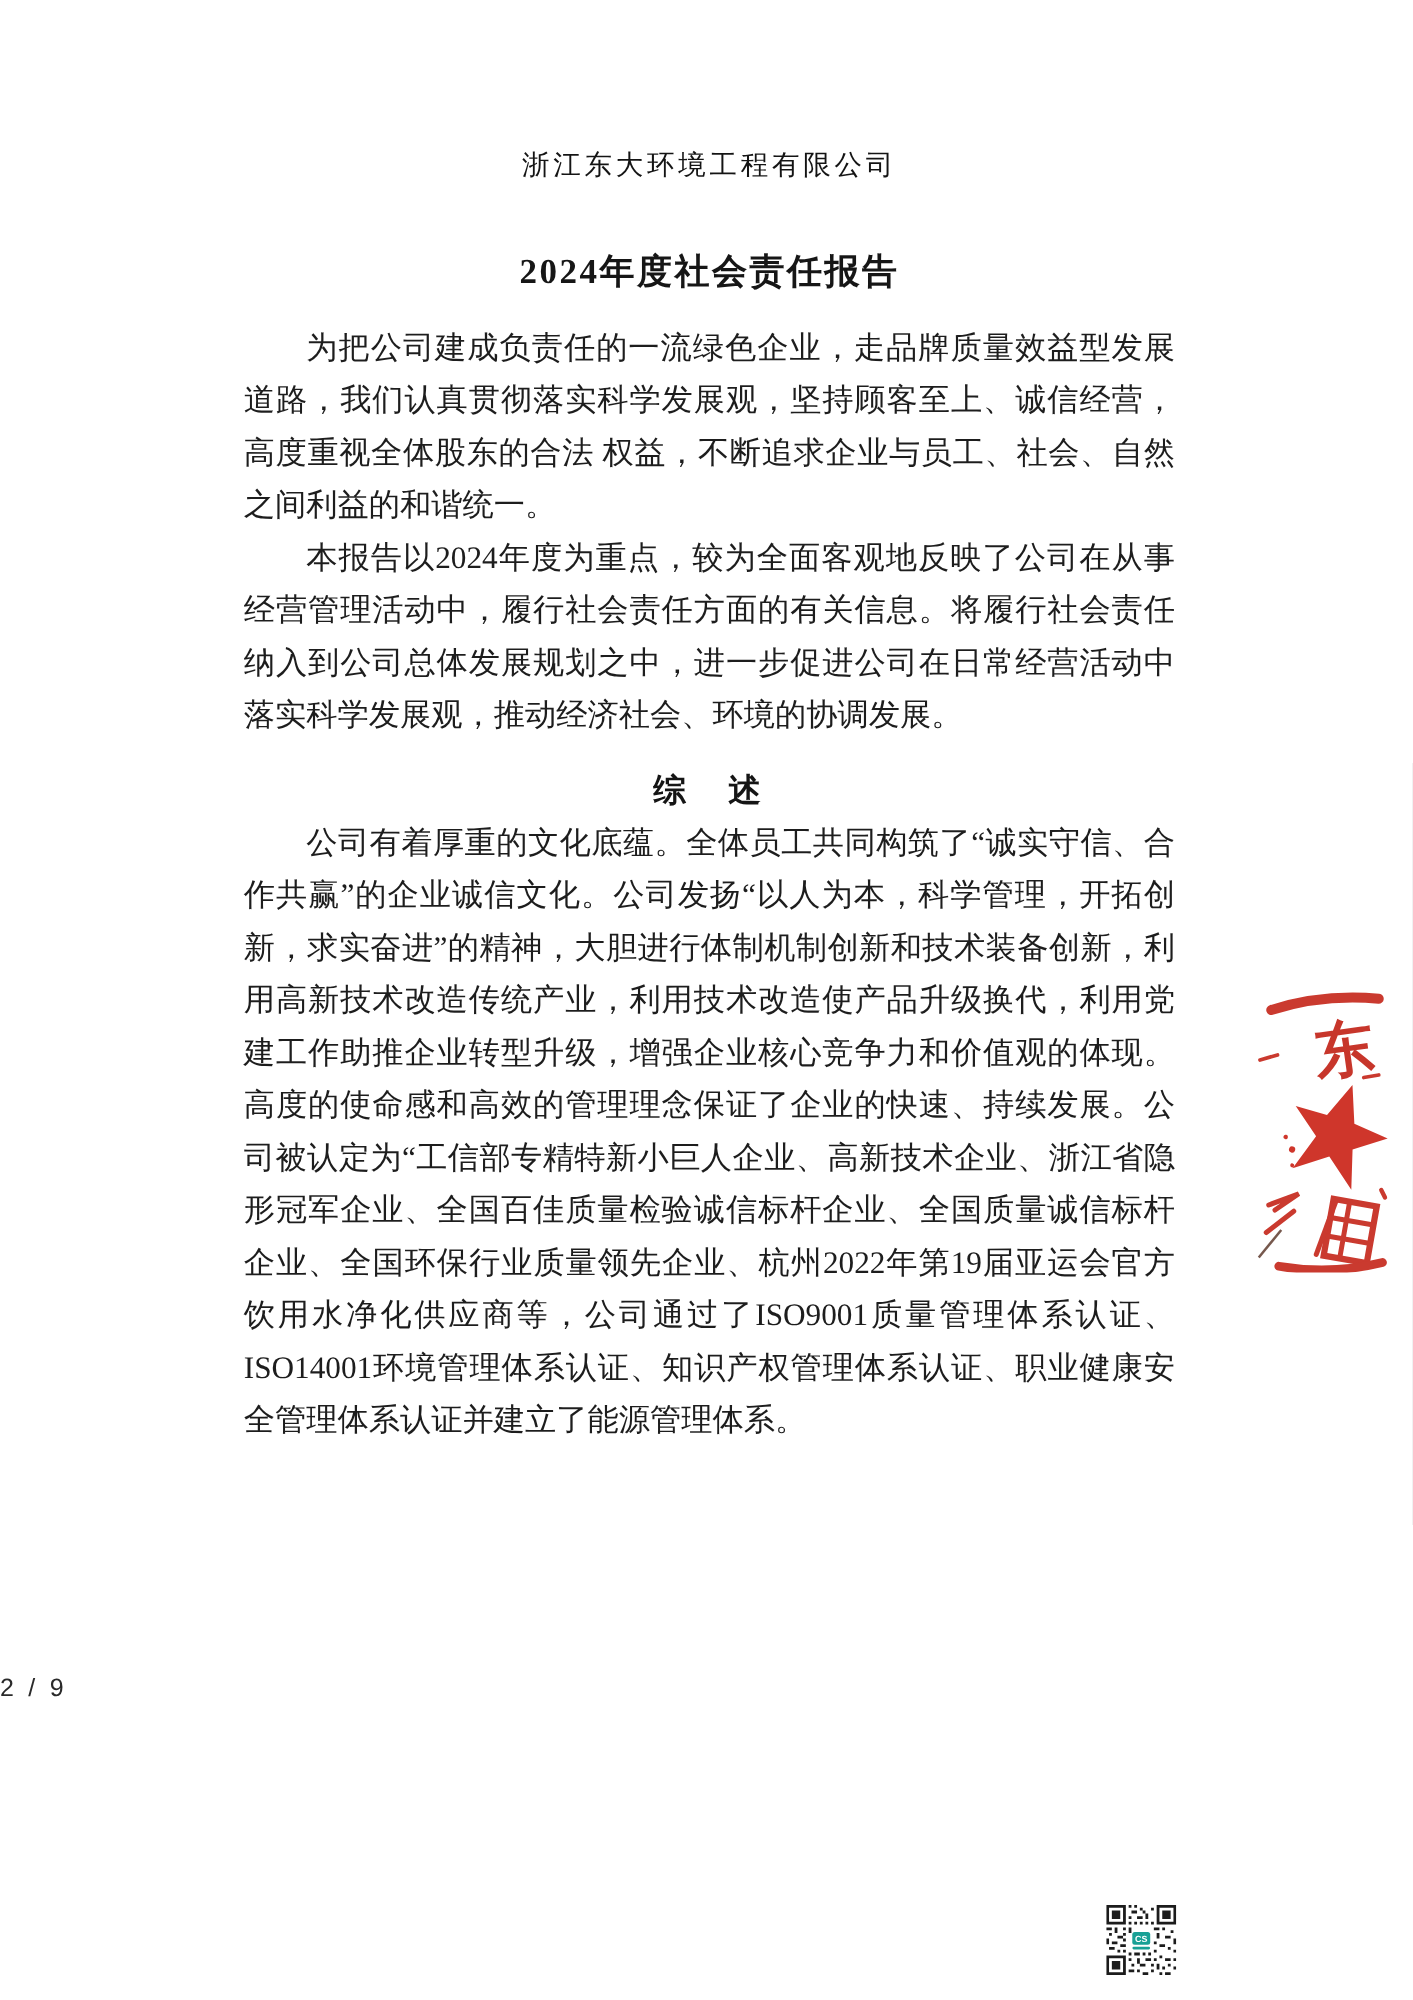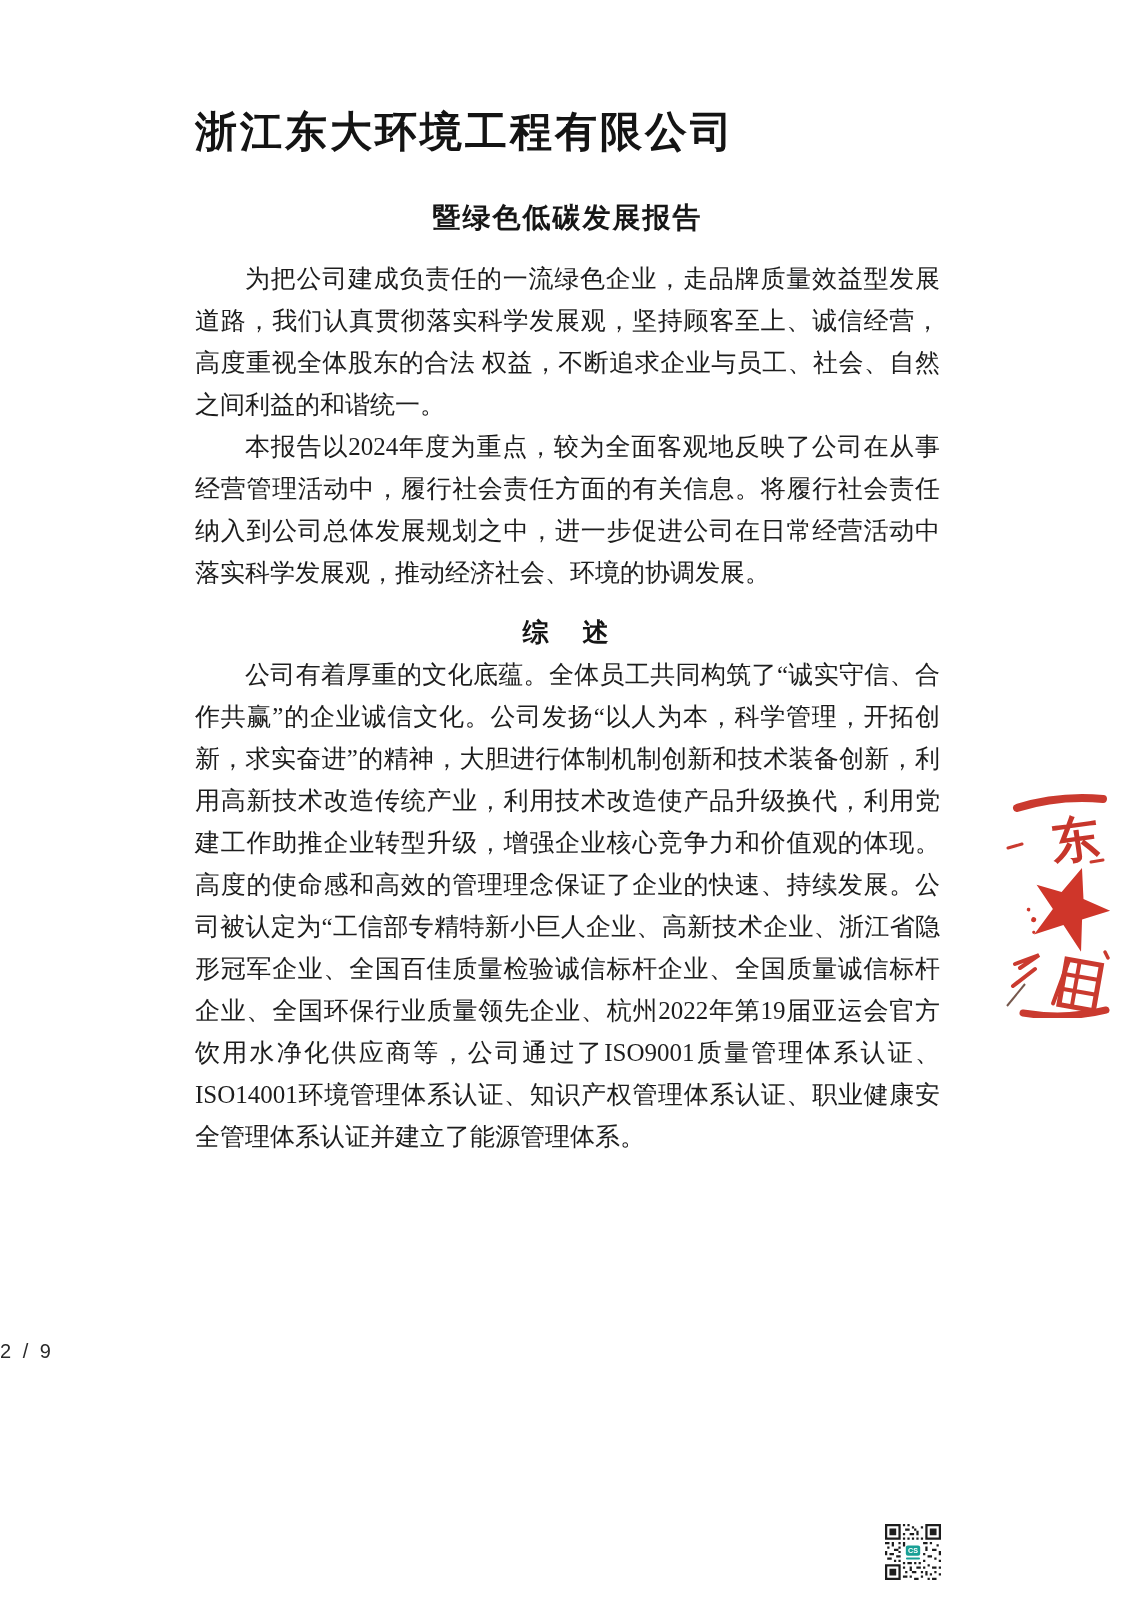--- a/index.html
+++ b/index.html
@@ -12,24 +12,25 @@
     font-family:"Liberation Serif","DejaVu Serif",serif;
     color:#1b1b1b;
   }
   .content{
     position:absolute;
     left:195px;top:0;
     width:745px;
   }
   .doc-title{
     margin:112px 0 0 0;
-    font-size:42px;
-    font-weight:bold;
+    font-size:22px;
+    font-weight:normal;
     line-height:40px;
     letter-spacing:3px;
+    text-align:center;
     color:#141414;
   }
   .doc-subtitle{
     margin-top:46px;
     text-align:center;
     font-size:28px;
     font-weight:bold;
     line-height:40px;
     letter-spacing:2px;
     color:#161616;
@@ -88,21 +89,21 @@
 </style>
 </head>
 <body>
 
 <div class="page">
   <div class="content">
 
     <h1 class="doc-title">浙江东大环境工程有限公司</h1>
 
     <div class="doc-subtitle">
-      <div>暨绿色低碳发展报告</div>
+      <div>2024年度社会责任报告</div>
     </div>
 
     <p class="para first">为把公司建成负责任的一流绿色企业，走品牌质量效益型发展道路，我们认真贯彻落实科学发展观，坚持顾客至上、诚信经营，高度重视全体股东的合法 权益，不断追求企业与员工、社会、自然之间利益的和谐统一。</p>
     <p class="para">本报告以2024年度为重点，较为全面客观地反映了公司在从事经营管理活动中，履行社会责任方面的有关信息。将履行社会责任纳入到公司总体发展规划之中，进一步促进公司在日常经营活动中落实科学发展观，推动经济社会、环境的协调发展。</p>
 
     <h2 class="section-heading">综　述</h2>
 
     <p class="para after-heading">公司有着厚重的文化底蕴。全体员工共同构筑了“诚实守信、合作共赢”的企业诚信文化。公司发扬“以人为本，科学管理，开拓创新，求实奋进”的精神，大胆进行体制机制创新和技术装备创新，利用高新技术改造传统产业，利用技术改造使产品升级换代，利用党建工作助推企业转型升级，增强企业核心竞争力和价值观的体现。高度的使命感和高效的管理理念保证了企业的快速、持续发展。公司被认定为“工信部专精特新小巨人企业、高新技术企业、浙江省隐形冠军企业、全国百佳质量检验诚信标杆企业、全国质量诚信标杆企业、全国环保行业质量领先企业、杭州2022年第19届亚运会官方饮用水净化供应商等，公司通过了ISO9001质量管理体系认证、ISO14001环境管理体系认证、知识产权管理体系认证、职业健康安全管理体系认证并建立了能源管理体系。</p>
   </div>
 

